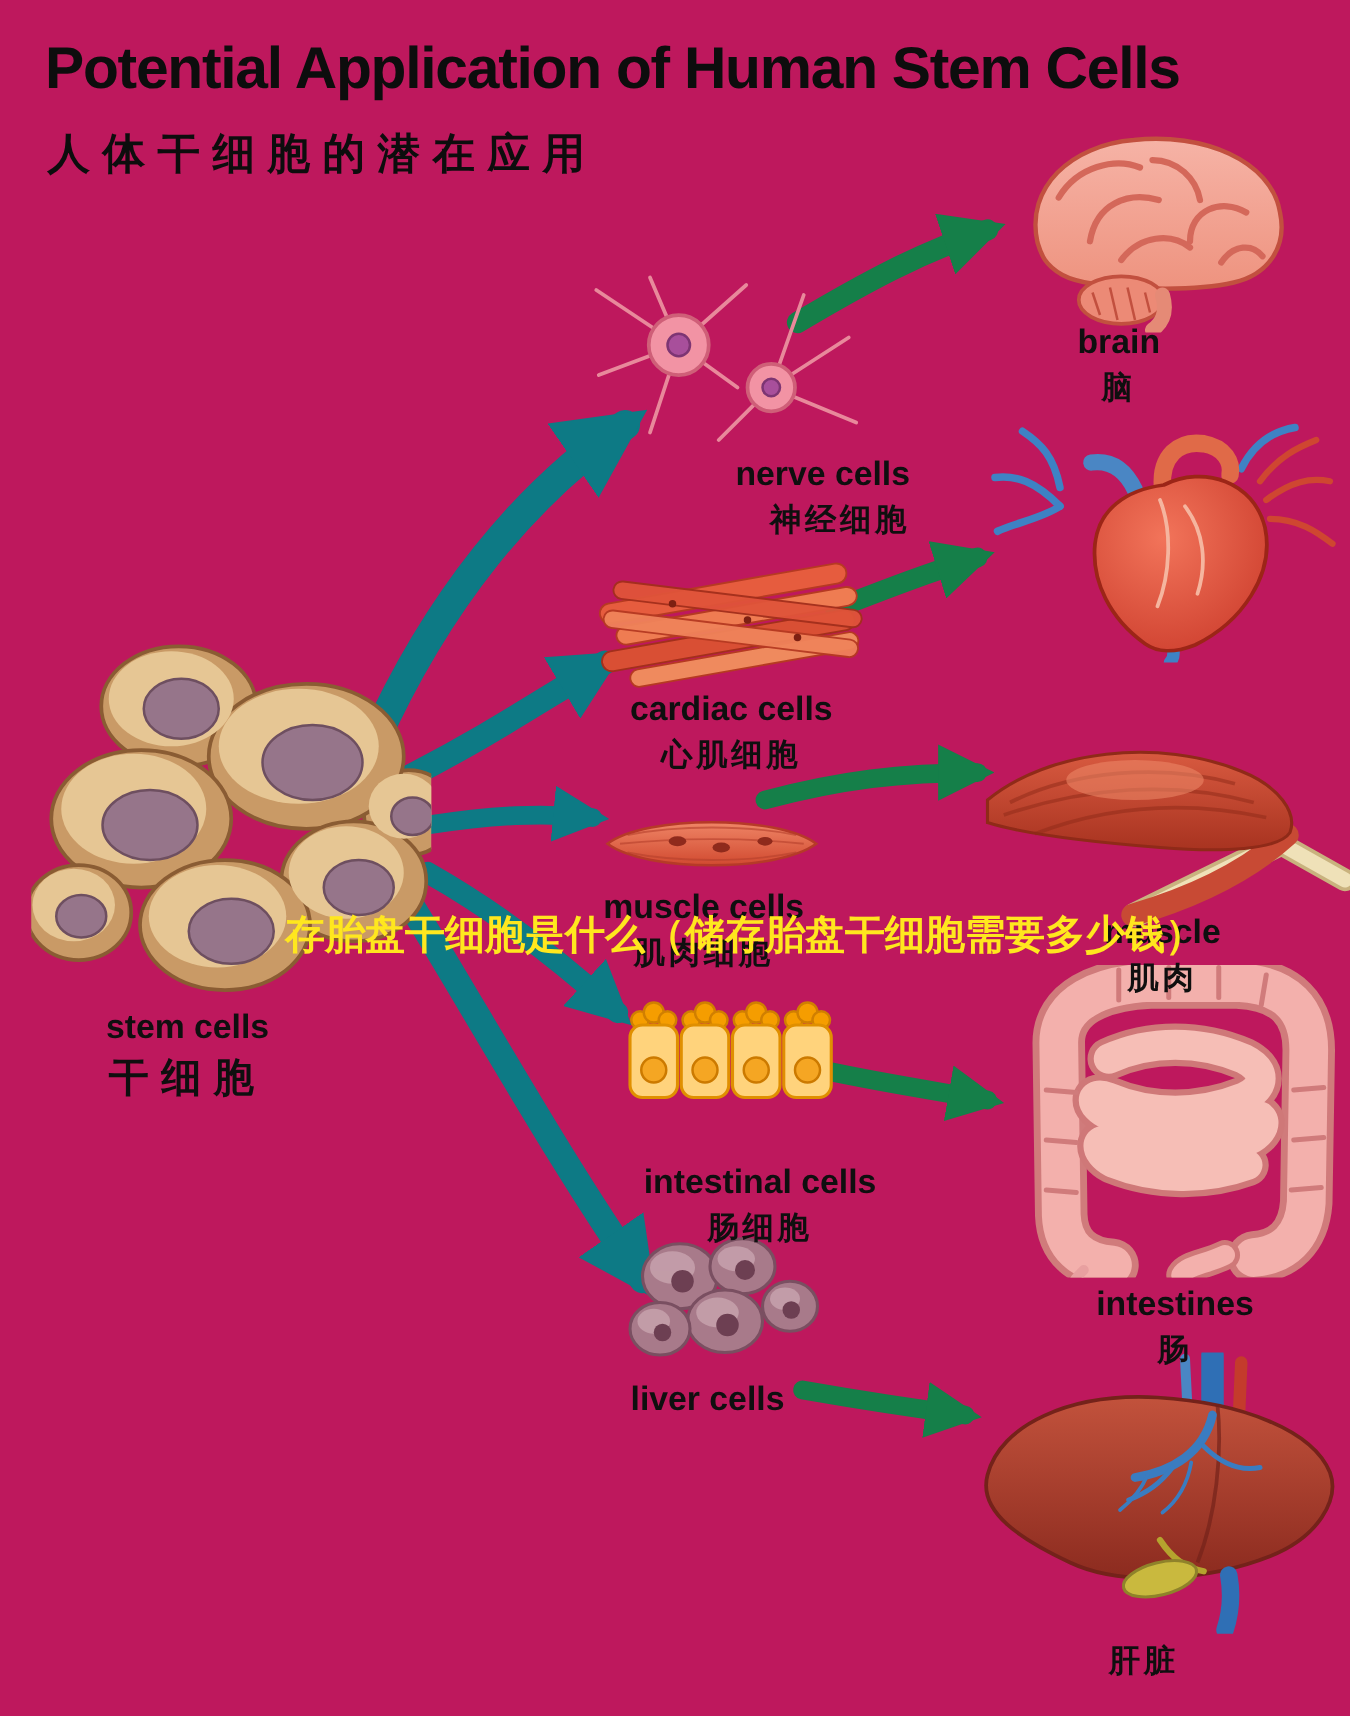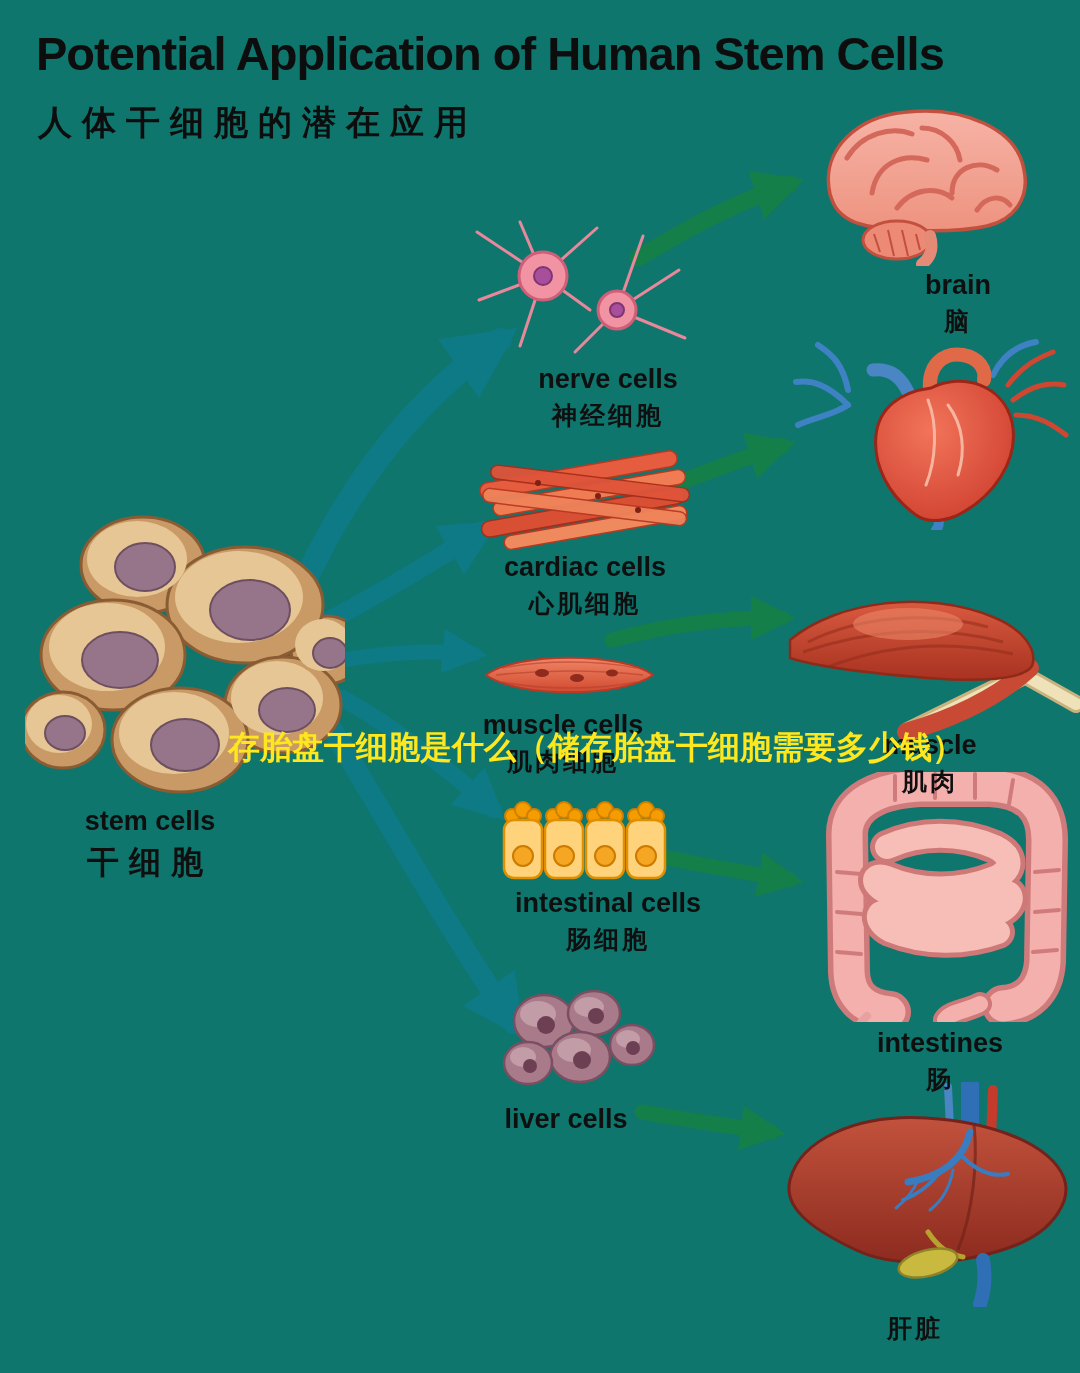--- a/index.html
+++ b/index.html
@@ -1,45 +1,45 @@
 <!DOCTYPE html>
 <html><head>
 <meta charset="utf-8">
 <style>
   html,body{margin:0;padding:0;background:#ffffff;}
   .poster{
     position:relative;
     width:1080px;height:1373px;
-    background:#0f766e;
+    background:#be185d;
     overflow:hidden;
     font-family:"Liberation Sans","DejaVu Sans",sans-serif;
   }
   .title{
     position:absolute;left:36px;top:26px;width:1010px;
     font-size:47px;font-weight:800;color:#0d0d0d;letter-spacing:-1px;
     z-index:5;
   }
   .subtitle{
     position:absolute;left:38px;top:100px;width:700px;
     font-size:34px;font-weight:700;color:#0d0d0d;letter-spacing:10px;
     z-index:5;
   }
   .arrows{position:absolute;left:0;top:0;z-index:1;pointer-events:none;}
   .illus{position:absolute;z-index:2;}
   .lbl{position:absolute;text-align:center;font-weight:700;color:#0f0f0f;z-index:3;}
   .lbl .en{font-size:27px;line-height:1.12;}
   .lbl .zh{font-size:25px;margin-top:5px;letter-spacing:3px;}
   .lbl-stem  {left:20px;  top:806px;  width:260px;}
   .lbl-stem .zh{letter-spacing:10px;font-size:32px;}
-  .lbl-nerve {left:488px; top:364px;  width:240px;}
+  .lbl-nerve {left:488px; top:364px;  width:240px;text-align:right;}
   .lbl-cardiac{left:465px;top:552px;  width:240px;}
   .lbl-musclecells{left:443px;top:710px;width:240px;}
-  .lbl-intestinalcells{left:468px;top:888px;width:280px;}
+  .lbl-intestinalcells{left:468px;top:930px;width:280px;}
   .lbl-livercells{left:446px;top:1104px;width:240px;}
-  .lbl-brain {left:838px; top:258px;  width:240px;margin-top:12px;}
+  .lbl-brain {left:775px; top:258px;  width:240px;}
   .lbl-heart {left:805px; top:528px;  width:240px;}
   .lbl-muscleorgan{left:810px;top:730px;width:240px;}
   .lbl-intestines{left:820px;top:1028px;width:240px;}
   .lbl-liverorgan{left:795px;top:1310px;width:240px;}
   .lbl-liverorgan .zh{margin-top:2px;}
   .watermark{
     position:absolute;left:228px;top:726px;
     font-size:32px;font-weight:700;color:#ffe71e;
     white-space:nowrap;z-index:50;
   }

